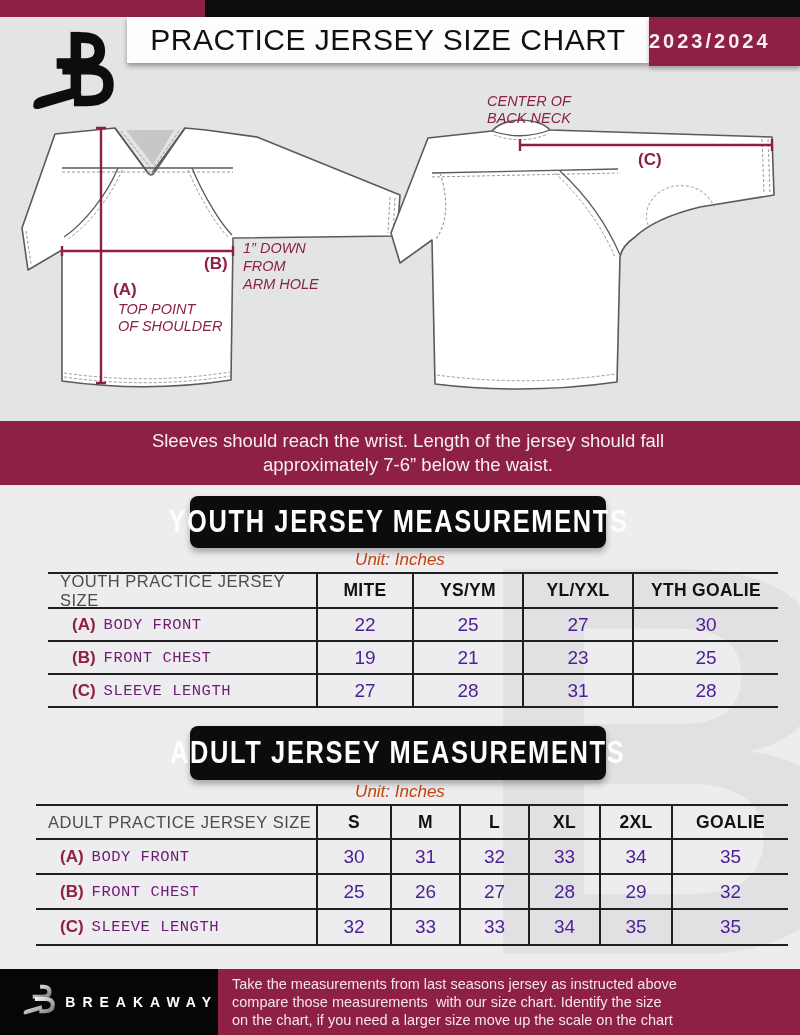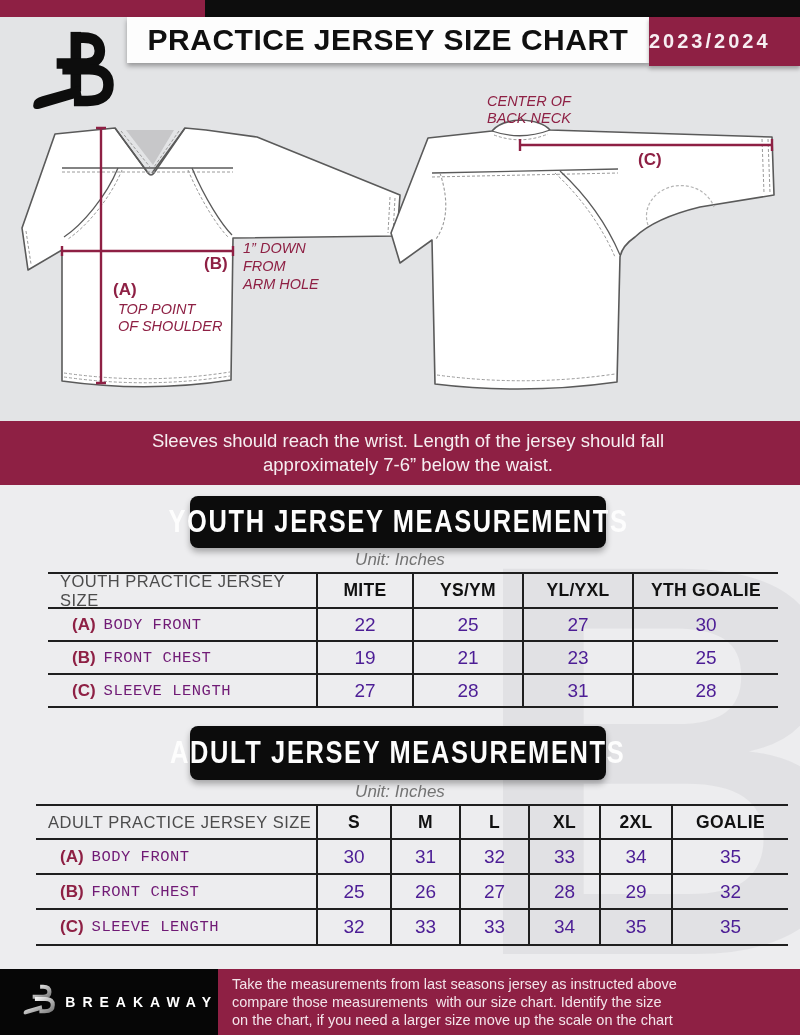--- a/index.html
+++ b/index.html
@@ -4,21 +4,21 @@
 <style>
   * { margin:0; padding:0; box-sizing:border-box; }
   body { font-family:"Liberation Sans", sans-serif; }
   .page { position:relative; width:800px; height:1035px; background:#e3e4e6; overflow:hidden; }
 
   
   .strip-maroon { position:absolute; left:0; top:0; width:205px; height:17px; background:#8e2044; }
   .strip-black  { position:absolute; left:205px; top:0; width:595px; height:17px; background:#0d0d0d; }
   .title-band { position:absolute; left:127px; top:17px; width:522px; height:46px; background:#fdfdfd;
                 box-shadow:0 3px 5px rgba(0,0,0,.35); display:flex; align-items:center; justify-content:center; }
-  .title-band h1 { font-size:30px; font-weight:700; letter-spacing:.5px; color:#101010; white-space:nowrap;text-align:right; }
+  .title-band h1 { font-size:30px; font-weight:400; letter-spacing:.5px; color:#101010; white-space:nowrap;text-align:right; }
   .year-badge { position:absolute; left:649px; top:17px; width:151px; height:49px; background:#8e2044;
                 display:flex; align-items:center; justify-content:flex-start; box-shadow:0 3px 4px rgba(0,0,0,.3); }
   .year-badge span { color:#f7eef2; font-size:20px; font-weight:700; letter-spacing:3px; white-space:nowrap; }
   .logo-main { position:absolute; left:24px; top:22px; }
 
   
   .banner { position:absolute; left:0; top:421px; width:800px; height:64px; background:#8e2044;
             display:flex; flex-direction:column; align-items:center; justify-content:center; gap:2px;padding-left:16px; }
   .banner div { color:#f6eef1; font-size:18.5px; line-height:22px; }
 
@@ -26,21 +26,21 @@
   .watermark { position:absolute; right:-70px; top:480px; font-size:560px; font-weight:800;
                color:rgba(130,130,142,.10); line-height:1; }
 
   
   .box-title { position:absolute; left:190px; width:416px; background:#0c0c0c; border-radius:8px;
                display:flex; align-items:center; justify-content:center; box-shadow:0 4px 6px rgba(0,0,0,.3); }
   .box-title.youth { top:496px; height:52px; }
   .box-title.adult { top:726px; height:54px; }
   .box-title span { color:#fdfdfd; font-size:31px; font-weight:700; letter-spacing:2px; white-space:nowrap;
                     display:inline-block; transform:scaleX(.82); }
-  .unit { position:absolute; left:0; width:800px; text-align:center; font-style:italic; font-size:17px; color:#737373; }
+  .unit { position:absolute; left:0; width:800px; text-align:center; font-style:italic; font-size:17px; color:#c2410c; }
   .unit.youth { top:550px; }
   .unit.adult { top:782px; }
 
   
   .sz-table { position:absolute; display:grid; z-index:1; }
   .sz-table.youth { left:48px; top:572px; width:730px;
       grid-template-columns:268px 96px 110px 110px 146px; grid-template-rows:37px 33px 33px 33px; }
   .sz-table.adult { left:36px; top:804px; width:752px;
       grid-template-columns:280px 74px 69px 69px 71px 72px 117px; grid-template-rows:36px 35px 35px 36px; }
   .cell { display:flex; align-items:center; border-bottom:2px solid #1f1f1f; }

